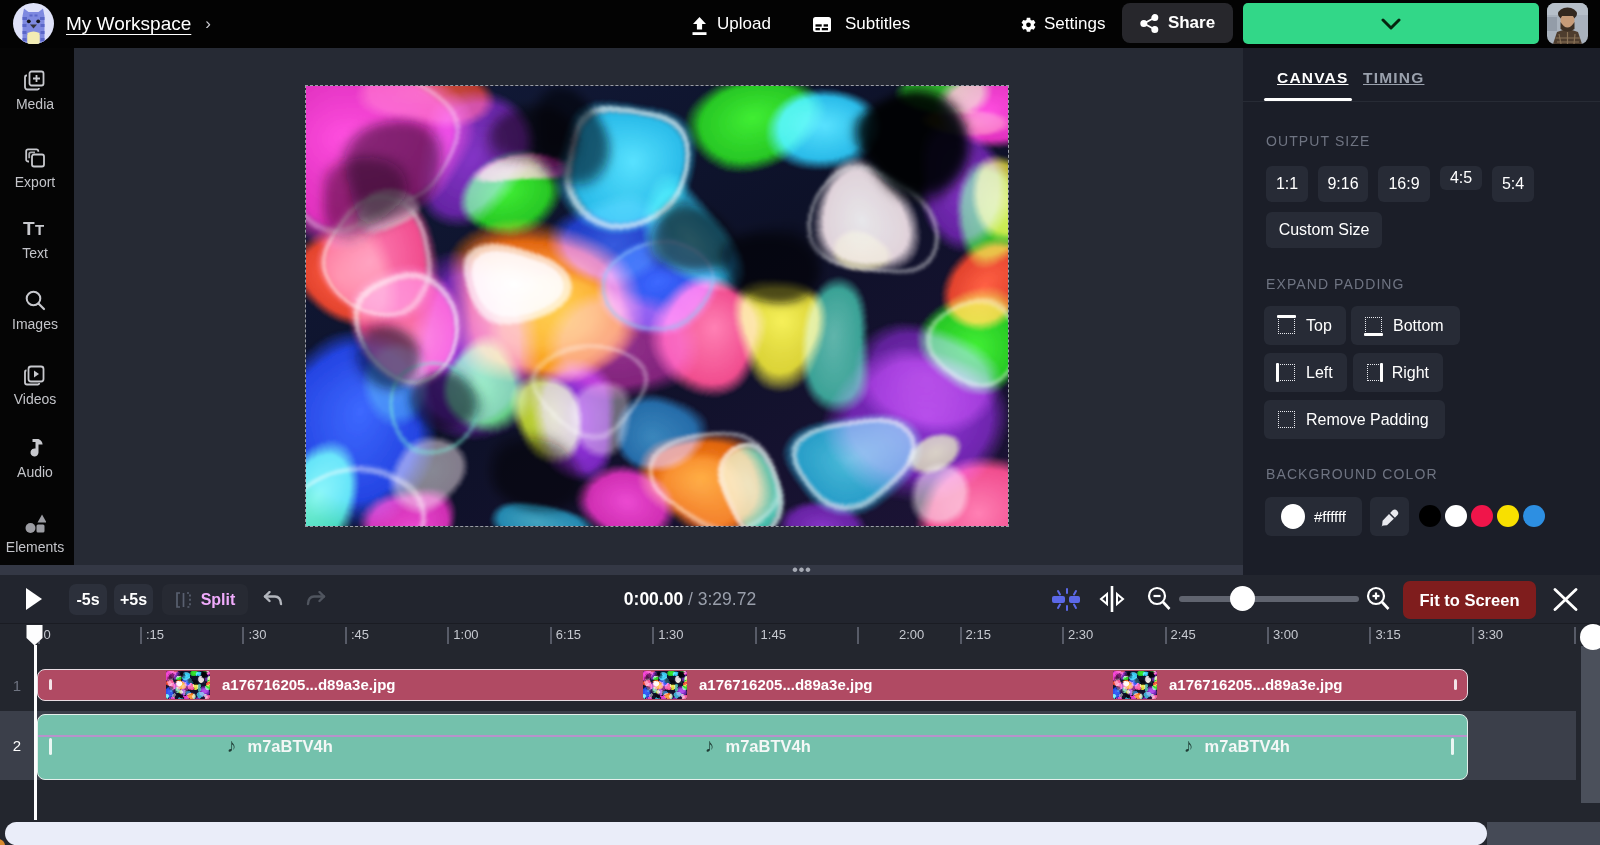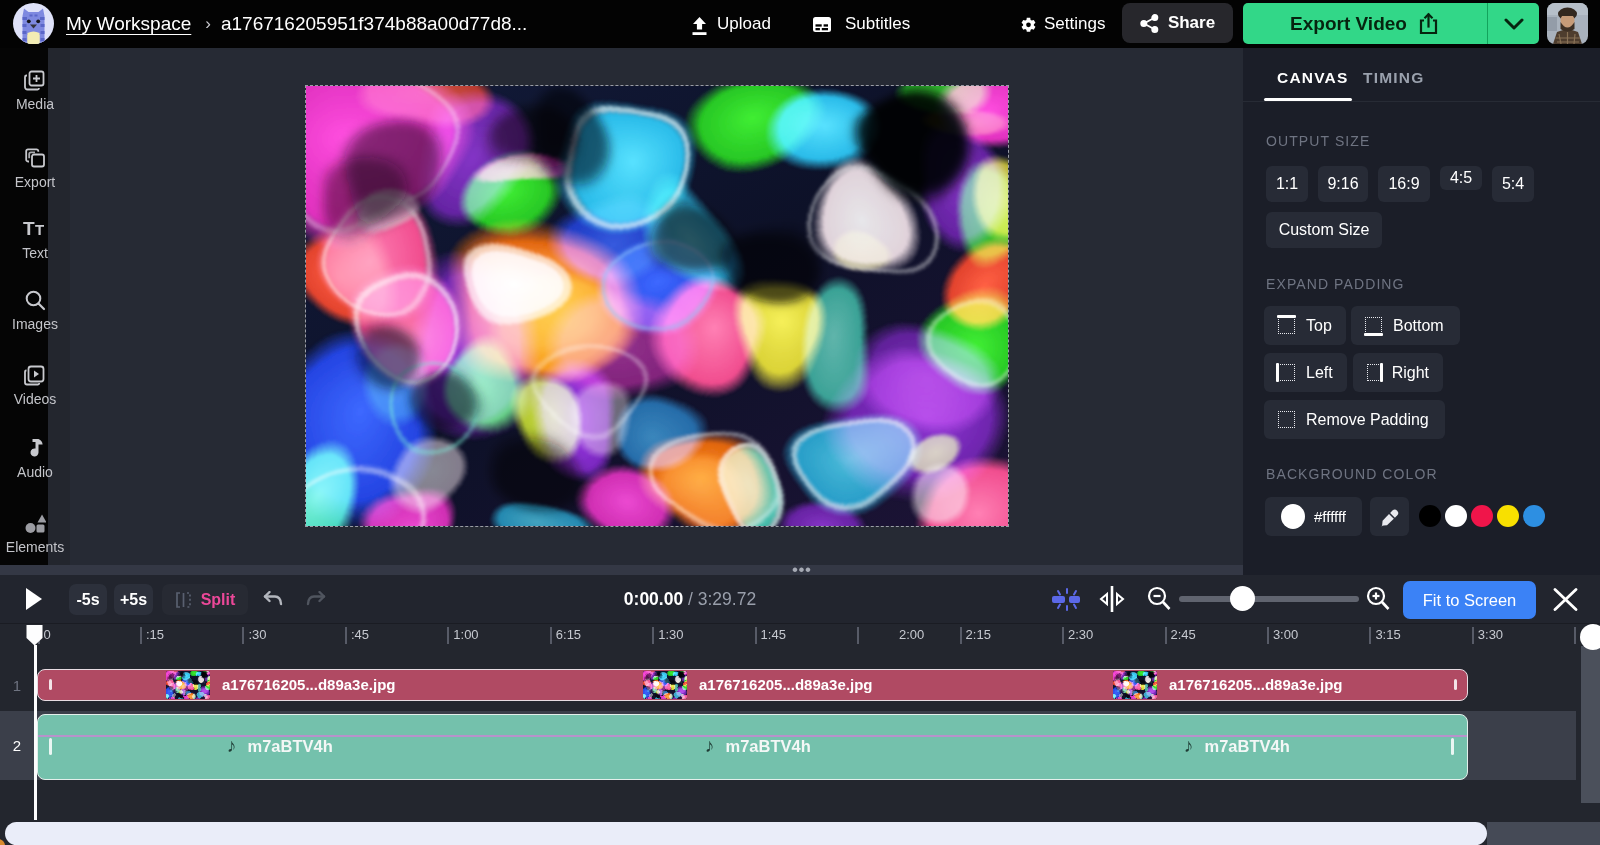--- a/index.html
+++ b/index.html
@@ -17,37 +17,37 @@
   .topitem { position:absolute; top:0; height:48px; display:flex; align-items:center; gap:10px; color:#fff; font-size:17px; }
   .btn-share { position:absolute; left:1122px; top:3px; width:111px; height:40px; background:#27272c; border-radius:8px;
      display:flex; align-items:center; justify-content:center; gap:9px; color:#fff; font-size:17px; font-weight:600; }
   .btn-export { position:absolute; left:1243px; top:3px; width:296px; height:41px; background:#32d788; border-radius:5px; display:flex; }
   .btn-export .main { width:245px; display:flex; align-items:center; justify-content:center; gap:10px;
      color:#06240f; font-size:19px; font-weight:700; border-right:1px solid #13a35c; }
   .btn-export .dd { flex:1; display:flex; align-items:center; justify-content:center; }
   #avatar { position:absolute; left:1547px; top:3px; width:41px; height:41px; border-radius:8px; overflow:hidden; }
 
   
-  #sidebar { position:absolute; left:0; top:48px; width:48px; height:517px; background:#050505; z-index:20; }
+  #sidebar { position:absolute; left:0; top:48px; width:74px; height:517px; background:#050505; z-index:20; }
   .sideitem { position:absolute; left:0; width:70px; text-align:center; color:#c0c1c6; }
   .sideitem .lbl { font-size:14px; margin-top:4px; color:#c3c4c9; }
   .sideitem svg { display:block; margin:0 auto; }
 
   
   #canvasarea { position:absolute; left:70px; top:48px; width:1173px; height:517px; background:#262a34; }
   #warpg ellipse { mix-blend-mode:screen; }
   #artframe { position:absolute; left:305px; top:85px; width:704px; height:442px; border:1px dashed #9a9da6; z-index:5; }
   #dragband { position:absolute; left:0; top:565px; width:1243px; height:10px; background:#343845; z-index:21;
       display:flex; align-items:center; justify-content:center; }
   #dragband .dots { position:absolute; left:792px; top:-3px; color:#a6aab4; font-size:17px; letter-spacing:0.5px; line-height:15px; }
 
   
   #rpanel { position:absolute; left:1243px; top:48px; width:357px; height:527px; background:#1b1e28; z-index:25; }
   #rpanel .tabs { position:relative; height:54px; border-bottom:1px solid #272b35; }
-  .tab { position:absolute; top:21px; font-size:15.5px; font-weight:700; letter-spacing:1.2px; }
+  .tab { position:absolute; top:21px; font-size:15.5px; font-weight:700; letter-spacing:1.2px;text-decoration:underline; }
   .tab.on { color:#fff; }
   .tab.off { color:#9aa1ad; }
   .tabline { position:absolute; left:21px; top:50px; width:88px; height:3px; background:#fff; border-radius:2px; }
   .seclbl { position:absolute; left:23px; font-size:14px; color:#6f7482; letter-spacing:1.1px; }
   .pbtn { position:absolute; background:#272b36; border-radius:6px; color:#fff; font-size:16px;
       display:flex; align-items:center; justify-content:center; }
   .padbtn { position:absolute; background:#272b36; border-radius:6px; color:#fff; font-size:16px;
       display:flex; align-items:center; gap:11px; padding:0 14px; }
   .dashic { width:17px; height:17px; position:relative; }
   .dashic .sq { position:absolute; inset:0; border:1.7px dotted #e8e9ee; }
@@ -299,21 +299,20 @@
         <circle cx="15.8" cy="18.3" r="1.9" fill="#15151c"></circle>
         <circle cx="25.2" cy="18.3" r="1.9" fill="#15151c"></circle>
         <path d="M17 21.5 L24 21.5 L20.5 25.5 Z" fill="#32323c"></path>
         <path d="M14.5 30 Q20.5 27 26.5 30 L26.5 41 L14.5 41 Z" fill="#f2ecb4"></path>
         <rect x="14.5" y="32" width="12" height="9" fill="#f2ecb4"></rect>
       </g>
     </svg>
     <div class="crumb" style="left:66px">
         <span class="wslink">My Workspace</span>
         <span class="crumbsep">›</span>
-        <span class="doctitle">a176716205951f374b88a00d77d8...</span>
       </div>
     <div class="topitem" style="left:692px;gap:10px">
       <svg width="15" height="18" viewBox="0 0 15 18" style="margin-top:3px">
           <path d="M7.5 0 L14 7 L10.1 7 L10.1 12.5 L4.9 12.5 L4.9 7 L1 7 Z" fill="#fff"></path>
           <rect x="0.5" y="15.2" width="14" height="2.8" fill="#fff"></rect>
         </svg>
       <span>Upload</span>
     </div>
     <div class="topitem" style="left:813px;gap:14px">
       <svg width="18" height="15" viewBox="0 0 18 15">
@@ -337,30 +336,20 @@
             <circle cx="14.8" cy="3.6" r="2.6"></circle>
             <circle cx="3.8" cy="9.5" r="2.6"></circle>
             <circle cx="14.8" cy="15.4" r="2.6"></circle>
             <line x1="6.2" y1="8.3" x2="12.6" y2="4.8"></line>
             <line x1="6.2" y1="10.7" x2="12.6" y2="14.2"></line>
           </g>
         </svg>
       <span>Share</span>
     </div>
     <div class="btn-export">
-      <div class="main">
-          <span>Export Video</span>
-        <svg width="23" height="24" viewBox="0 0 23 24">
-            <g fill="none" stroke="#06240f" stroke-width="2.2">
-              <path d="M7 8.5 L4 8.5 L4 21 L19 21 L19 8.5 L16 8.5"></path>
-              <path d="M11.5 14.5 L11.5 2.8" stroke-linecap="square"></path>
-              <path d="M7.5 6.2 L11.5 2.2 L15.5 6.2" fill="none"></path>
-            </g>
-          </svg>
-      </div>
       <div class="dd">
           <svg width="20" height="12" viewBox="0 0 20 12">
             <path d="M2 2 L10 10 L18 2" fill="none" stroke="#06240f" stroke-width="3" stroke-linecap="round" stroke-linejoin="round"></path>
           </svg>
         </div>
     </div>
     <div id="avatar">
       <svg width="41" height="41" viewBox="0 0 41 41">
         <rect width="41" height="41" fill="#a9b2bd"></rect>
         <rect x="0" y="0" width="41" height="12" fill="#b6bfc9"></rect>
@@ -504,21 +493,21 @@
     <div class="dot" style="left:254px;background:#f8e000"></div>
     <div class="dot" style="left:280px;background:#2d8fe2"></div>
   </div>
 
   <div id="toolbar">
     <svg class="abs" style="left:25px;top:13px" width="17" height="22" viewBox="0 0 17 22">
         <path d="M1 0 L17 11 L1 22 Z" fill="#fff"></path>
       </svg>
     <div class="tbtn" style="left:69px;top:9px;width:38px;height:31px">-5s</div>
     <div class="tbtn" style="left:114px;top:9px;width:39px;height:31px">+5s</div>
-    <div class="tbtn" style="left:162px;top:9px;width:86px;height:31px;background:#272a33;color:#ec4899;font-weight:700;gap:9px">
+    <div class="tbtn" style="left:162px;top:9px;width:86px;height:31px;background:#272a33;color:#f0abfc;font-weight:700;gap:9px">
       <svg width="17" height="18" viewBox="0 0 17 18">
           <g stroke="#596070" stroke-width="1.7" fill="none">
             <path d="M5 2 L2 2 L2 16 L5 16"></path>
             <line x1="8.5" y1="2" x2="8.5" y2="16"></line>
             <path d="M12 2 L15 2 L15 16 L12 16" stroke-dasharray="2 2.4"></path>
           </g>
         </svg>
       <span>Split</span>
     </div>
     <svg class="abs" style="left:263px;top:16px" width="20" height="16" viewBox="0 0 20 16">
@@ -554,21 +543,21 @@
       </svg>
     <div class="abs" style="left:1180px;top:596px;"></div>
     <div class="abs" style="left:1179px;top:21px;width:180px;height:6px;border-radius:3px;background:#60646f"></div>
     <div class="abs" style="left:1230px;top:11px;width:25px;height:25px;border-radius:50%;background:#fff"></div>
     <svg class="abs" style="left:1366px;top:11px" width="24" height="25" viewBox="0 0 24 25">
         <circle cx="10" cy="10" r="8" fill="none" stroke="#fff" stroke-width="2.2"></circle>
         <line x1="6.5" y1="10" x2="13.5" y2="10" stroke="#fff" stroke-width="2.2"></line>
         <line x1="10" y1="6.5" x2="10" y2="13.5" stroke="#fff" stroke-width="2.2"></line>
         <line x1="16" y1="16" x2="22.5" y2="23" stroke="#fff" stroke-width="2.6"></line>
       </svg>
-    <div class="tbtn" style="left:1403px;top:6px;width:133px;height:38px;background:#3b82f6;font-weight:400;font-size:16.5px">Fit to Screen</div>
+    <div class="tbtn" style="left:1403px;top:6px;width:133px;height:38px;background:#7f1d1d;font-weight:700;font-size:16.5px">Fit to Screen</div>
     <svg class="abs" style="left:1553px;top:13px" width="25" height="23" viewBox="0 0 25 23">
         <g stroke="#fff" stroke-width="2.8" stroke-linecap="round">
           <line x1="2" y1="1.5" x2="23" y2="21.5"></line>
           <line x1="23" y1="1.5" x2="2" y2="21.5"></line>
         </g>
       </svg>
   </div>
   <div id="ruler">
     <div class="tick" style="left:37.5px"></div>
     <div class="ticklbl" style="left:43.5px">0</div>

